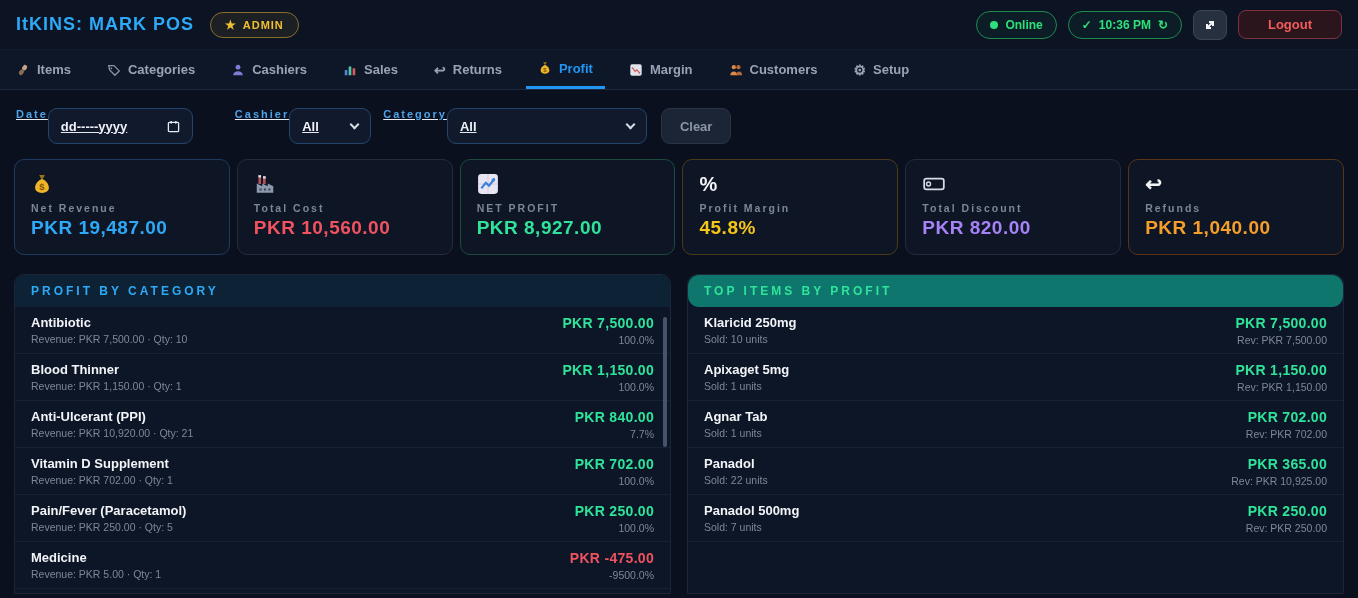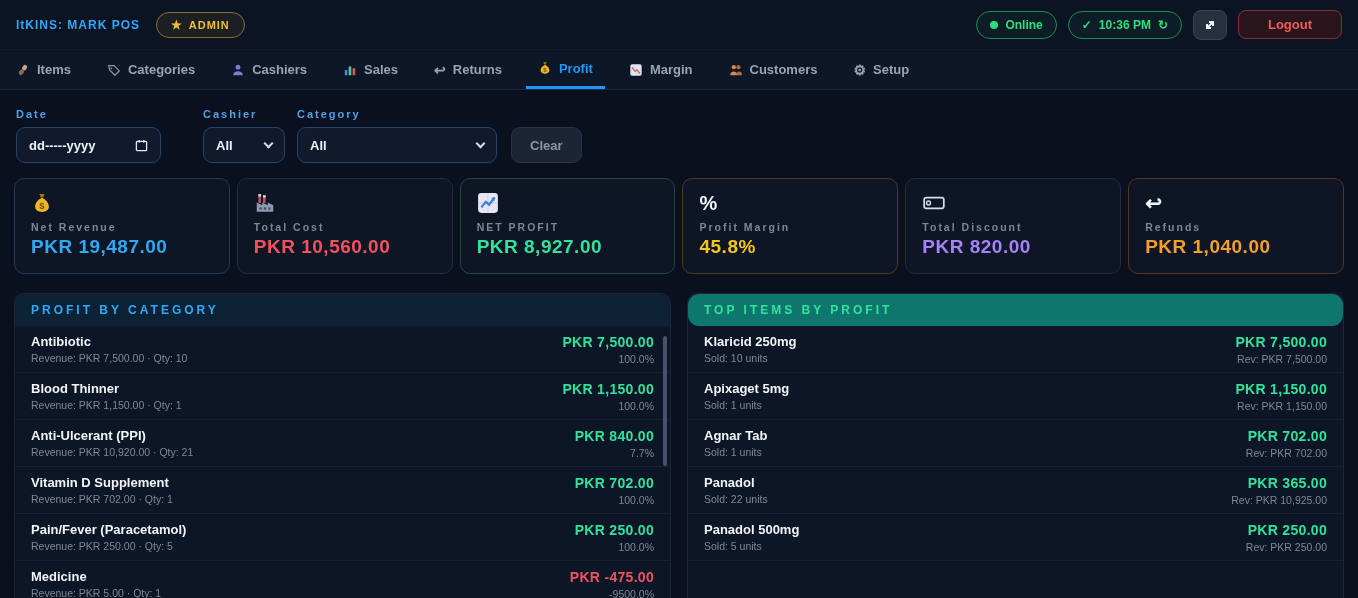--- a/index.html
+++ b/index.html
@@ -7,21 +7,21 @@
   body {
     background:#0a101e;
     font-family:"Liberation Sans", sans-serif;
     color:#e6eaf2;
   }
   
   .topbar {
     height:50px; background:#0c1424; display:flex; align-items:center;
     padding:0 16px; border-bottom:1px solid #121c30;
   }
-  .logo { font-size:12px; font-weight:800; color:#2da9f7; letter-spacing:1px; }
+  .logo { font-size:18px; font-weight:800; color:#2da9f7; letter-spacing:1px; }
   .admin-badge {
     margin-left:16px; display:flex; align-items:center; gap:6px;
     border:1px solid #8a6d2a; background:rgba(240,192,48,0.07);
     color:#f0c030; font-size:11px; font-weight:800; letter-spacing:1px;
     padding:5px 14px; border-radius:15px;
   }
   .admin-badge .star { font-size:12px; }
   .topbar-right { margin-left:auto; display:flex; align-items:center; gap:11px; }
   .pill {
     display:flex; align-items:center; gap:7px; font-size:12px; font-weight:800;
@@ -47,21 +47,21 @@
   }
   .tab {
     display:flex; align-items:center; gap:7px; padding:0 12px; margin-right:12px;
     font-size:13px; font-weight:700; color:#9aa3b5; cursor:pointer;
   }
   .tab.active { color:#2196f3; border-bottom:3px solid #2196f3; }
   .tab-icon { display:flex; align-items:center; }
   .glyph-icon { font-size:14px; color:#9aa3b5; line-height:1; }
   
   .filters { padding:18px 16px 0; display:flex; gap:0; align-items:flex-end; }
-  .filter-block { display:flex; flex-direction:column; }
+  .filter-block { display:flex; flex-direction:row;text-decoration:underline; }
   .filter-label {
     font-size:11px; font-weight:800; color:#4da3e8; letter-spacing:2px; margin-bottom:7px;
   }
   .field {
     height:36px; background:#111a2c; border:1px solid #24456b; border-radius:9px;
     display:flex; align-items:center; padding:0 12px; font-size:13px; font-weight:700;
     color:#eef1f7; cursor:pointer;
   }
   .field.date { width:145px; justify-content:space-between; margin-right:42px; }
   .field.cashier { width:82px; justify-content:space-between; margin-right:12px; }
@@ -437,21 +437,21 @@
       <div class="row-sub">Sold: 22 units</div>
         </div>
       <div class="row-right">
           <div class="row-val">PKR 365.00</div>
       <div class="row-sub">Rev: PKR 10,925.00</div>
         </div>
     </div>
     <div class="prow">
       <div>
           <div class="row-name">Panadol 500mg</div>
-      <div class="row-sub">Sold: 5 units</div>
+      <div class="row-sub">Sold: 7 units</div>
         </div>
       <div class="row-right">
           <div class="row-val">PKR 250.00</div>
       <div class="row-sub">Rev: PKR 250.00</div>
         </div>
     </div>
   </div>
 
 </div>
 

